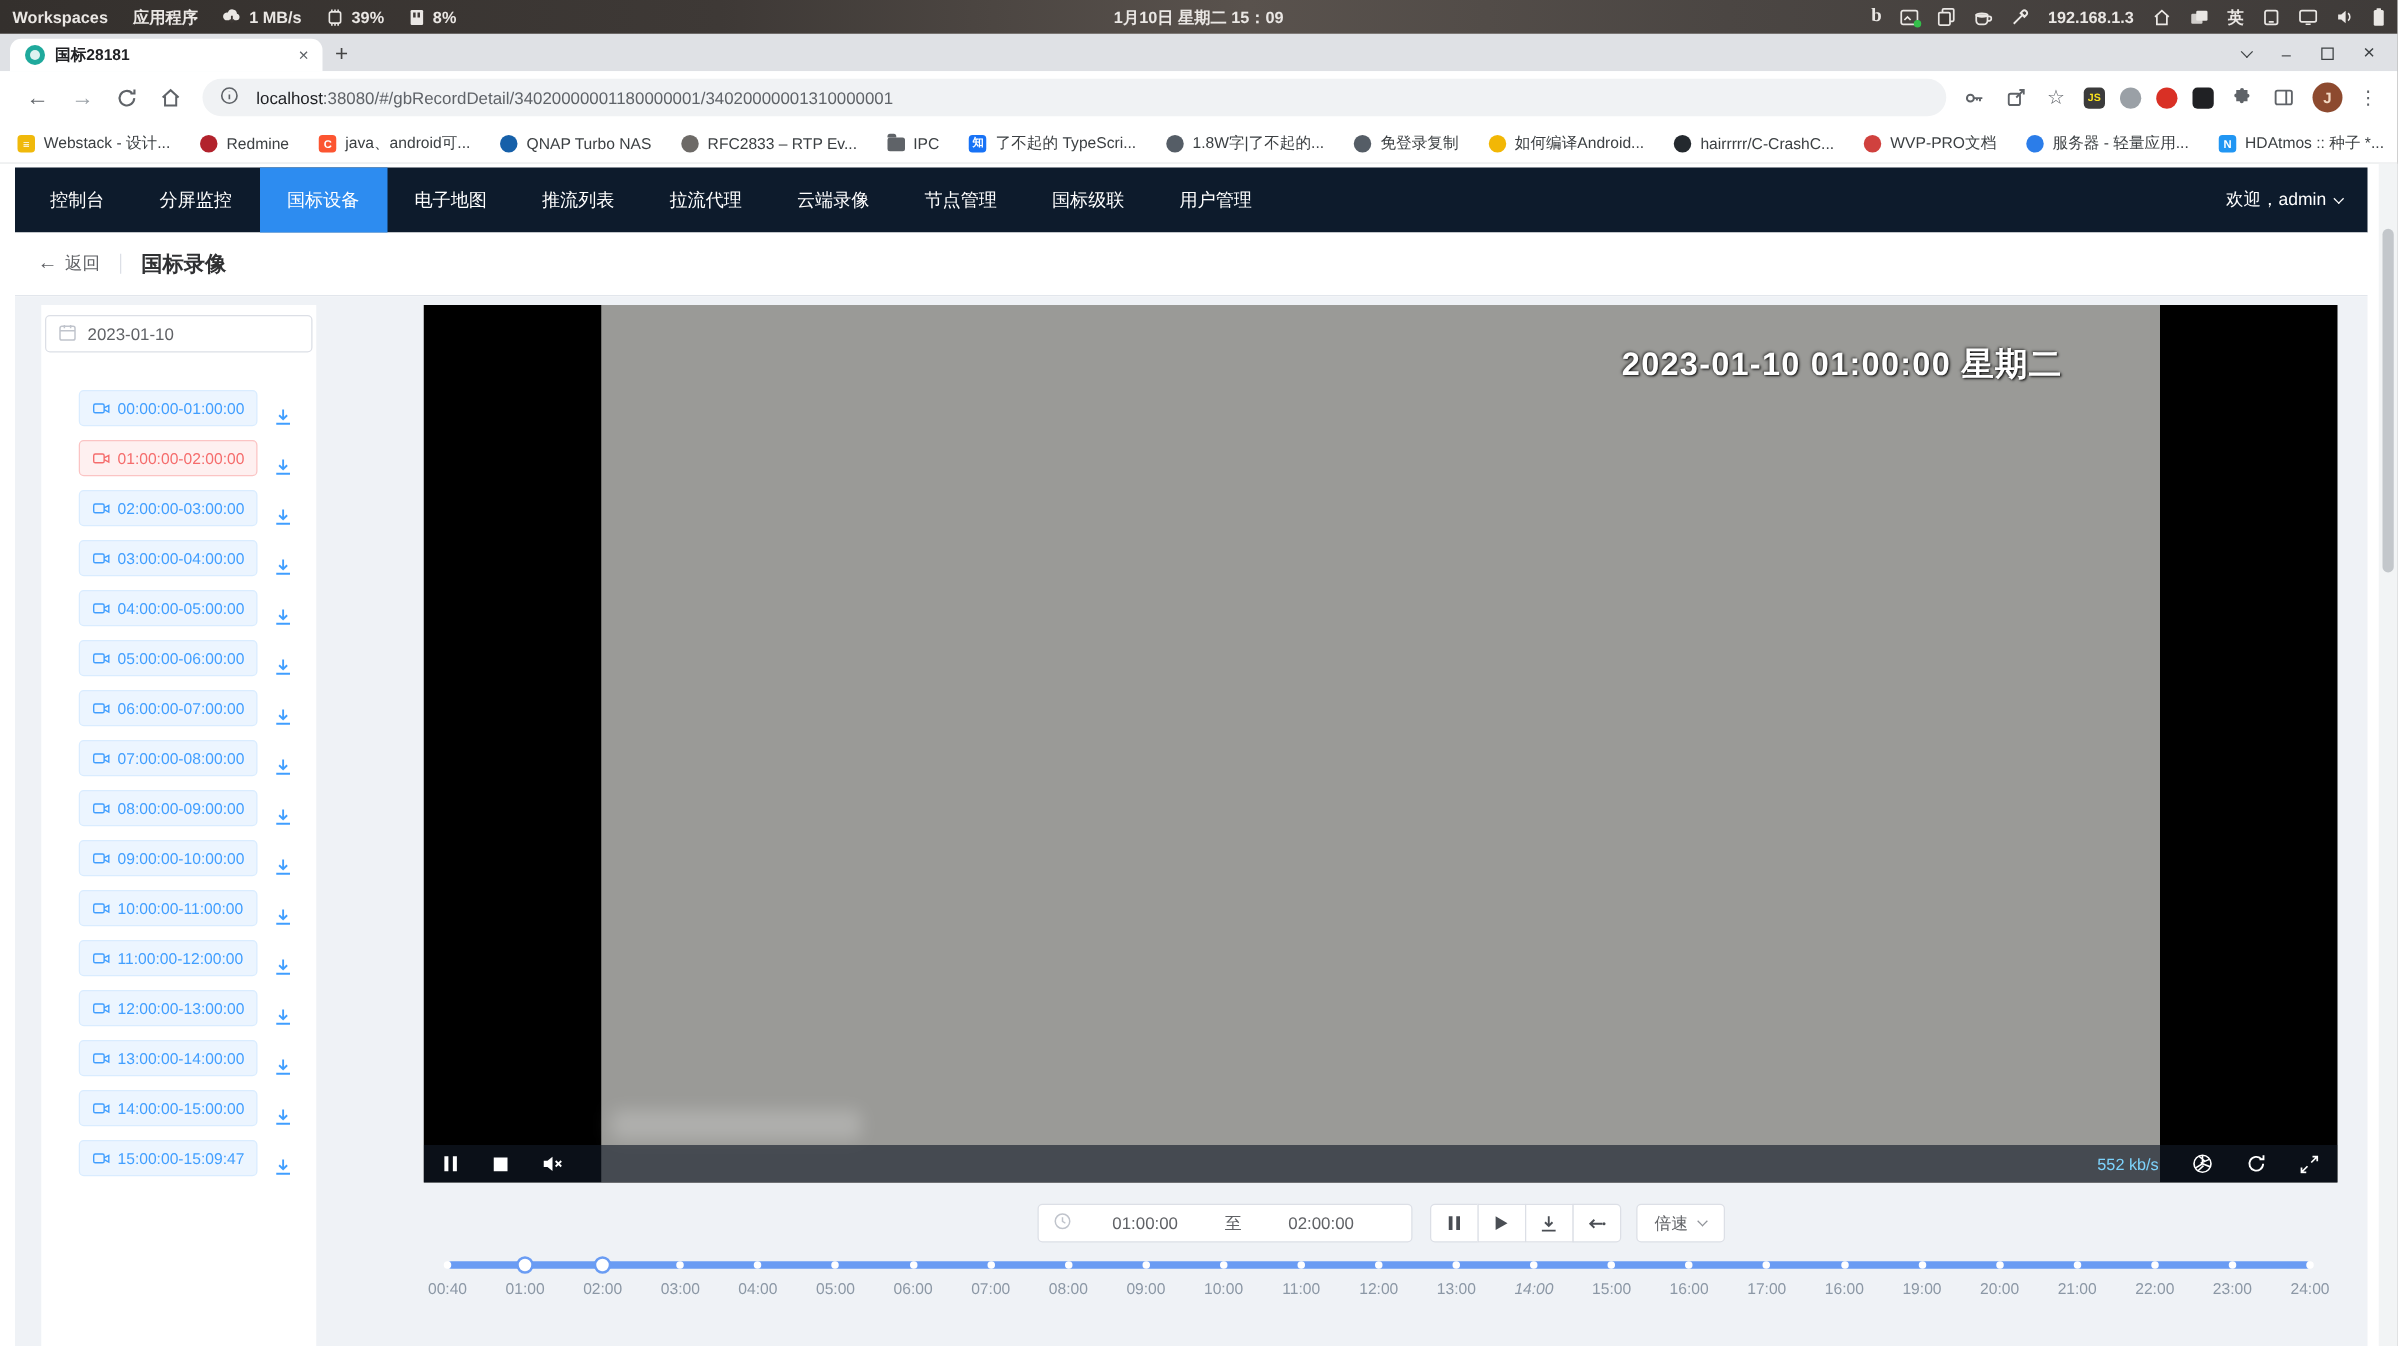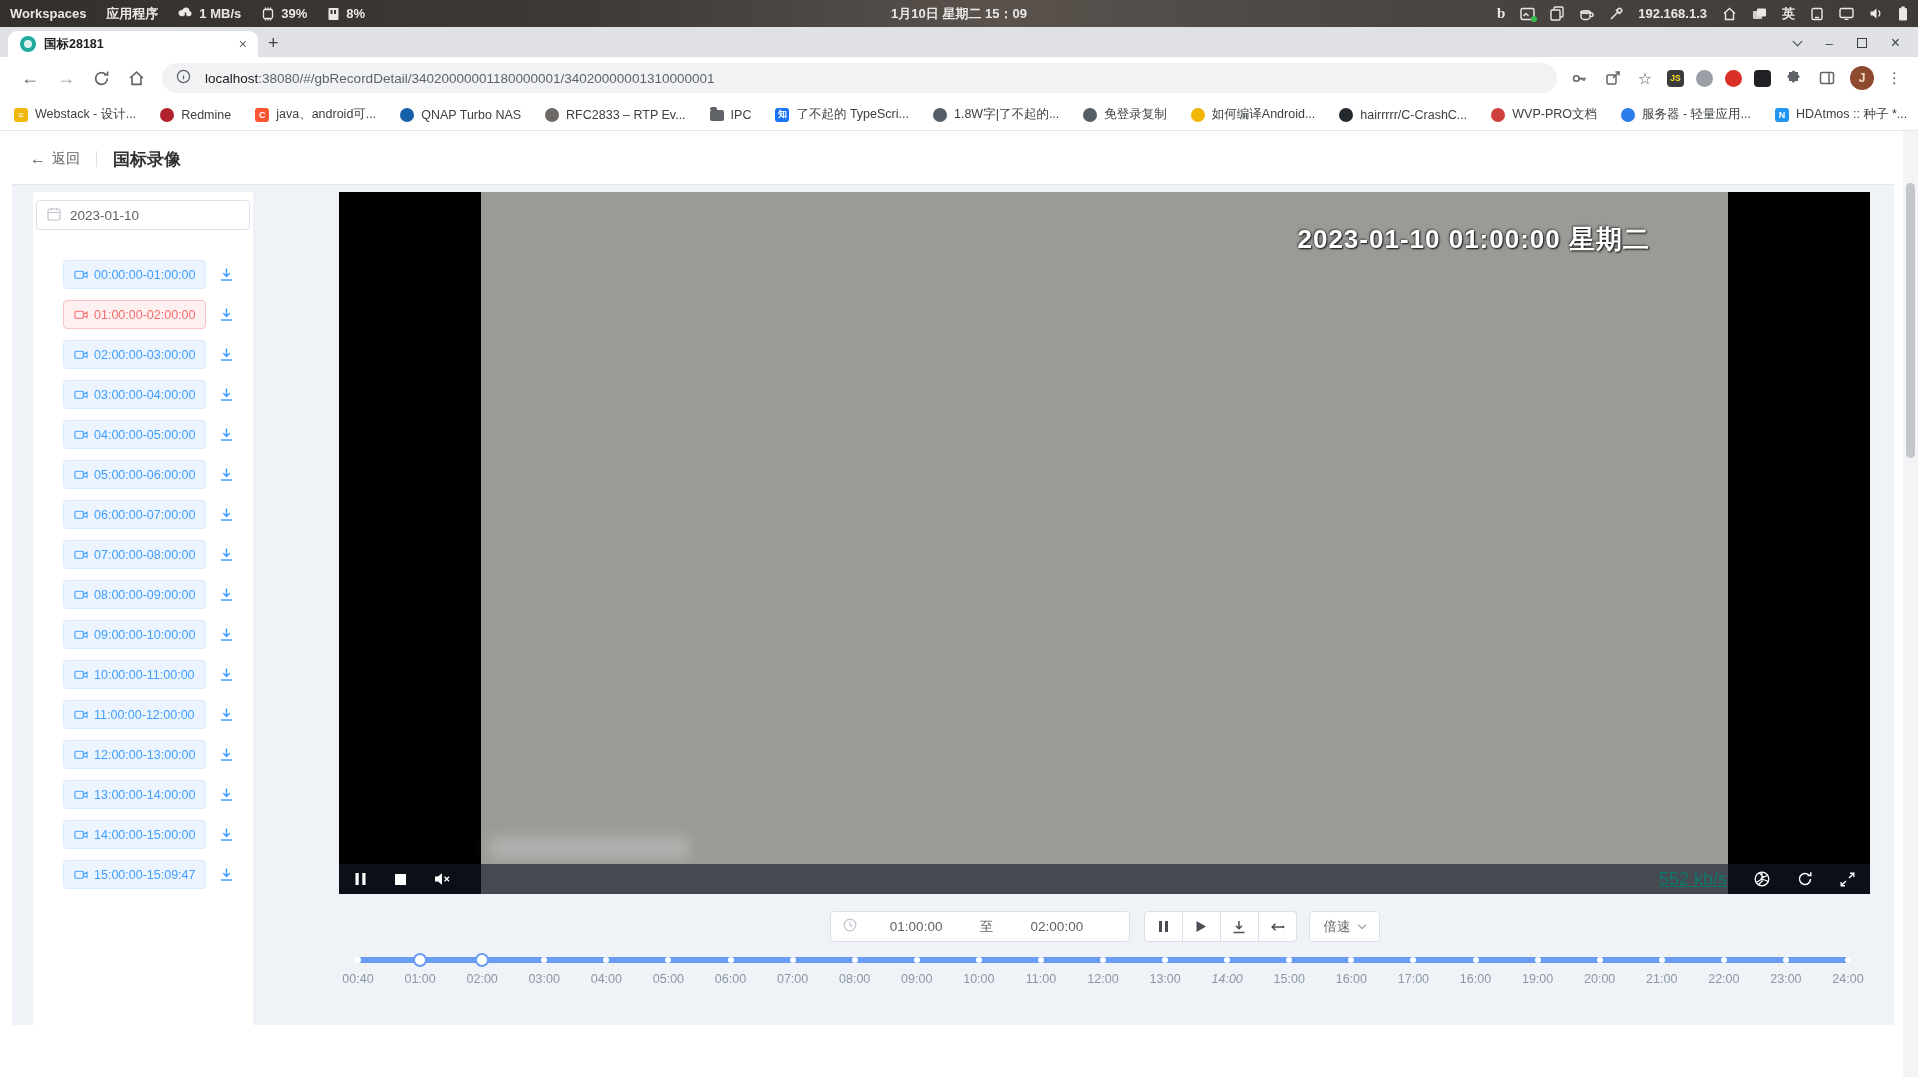--- a/index.html
+++ b/index.html
@@ -74,21 +74,21 @@
   .back .arr { font-size:16px; }
   .sh-div { width:1px; height:16px; background:#dcdfe6; margin:0 16px; }
   .sh-title { font-size:17px; font-weight:700; color:#303133; }
 
   .content { display:flex; background:#eff2f6; height:840px; padding:7px 24px 0 21px; }
   .sidebar { width:220px; background:#fff; flex-shrink:0; height:100%; }
   .date-input { margin:8px 3px 0; height:30px; border:1px solid #dcdfe6; border-radius:4px;
     display:flex; align-items:center; gap:9px; padding:0 10px; color:#606266; font-size:13.5px;
     background:#fff; cursor:pointer; }
   .seglist { margin-top:30px; }
-  .seg-row { display:flex; align-items:center; margin:0 0 11px 30px; }
+  .seg-row { display:flex; align-items:flex-end; margin:0 0 11px 30px; }
   .seg-btn { height:29px; display:inline-flex; align-items:center; gap:6px; padding:0 10px;
     border:1px solid #d9ecff; background:#ecf5ff; color:#409eff; border-radius:4px;
     font-size:12.5px; cursor:pointer; white-space:nowrap; }
   .seg-btn.active { background:#fef0f0; border-color:#fbc4c4; color:#f56c6c; }
   .seg-dl { margin-left:13px; color:#409eff; cursor:pointer; display:flex; }
 
   .main { flex:1; margin-left:86px; position:relative; }
   .player { height:702px; background:#000; position:relative; overflow:hidden; }
   .vframe { position:absolute; top:0; bottom:0; left:142px; right:142px;
     background:
@@ -97,21 +97,21 @@
       linear-gradient(to right,#2a2b28 0%,#77787 3 7%,#a3a3a0 28%,#b2b2af 52%,#8f918b 72%,#565b53 88%,#2e322d 97%,#1a1c1a 100%);
     background-color:#9a9a97; }
   .osd { position:absolute; top:30px; right:220px; color:#fff; font-size:26px; font-weight:700;
     letter-spacing:1px; text-shadow:1px 1px 2px rgba(0,0,0,.95), -1px -1px 2px rgba(0,0,0,.5); z-index:2;}
   .blurmark { position:absolute; left:150px; bottom:34px; width:200px; height:24px;
     background:rgba(255,255,255,.22); filter:blur(7px); border-radius:6px; z-index:2; }
   .pbar { position:absolute; left:0; right:0; bottom:0; height:30px; z-index:3;
     background:rgba(18,26,38,.62); display:flex; align-items:center; padding:0 15px; }
   .pbar .ic { display:flex; align-items:center; margin-right:27px; cursor:pointer; }
   .pbar .right { margin-left:auto; display:flex; align-items:center; gap:27px; }
-  .bitrate { color:#0f766e; font-size:18px;text-decoration:underline; }
+  .bitrate { color:#7dd3fc; font-size:13px; }
 
   .ctrlrow { margin-top:17px; display:flex; justify-content:center; align-items:center; }
   .timerange { width:300px; height:31px; background:#fff; border:1px solid #dcdfe6; border-radius:4px;
     display:flex; align-items:center; padding:0 12px; color:#606266; font-size:13.5px; }
   .timerange .t { flex:1; text-align:center; color:#606266; }
   .timerange .zhi { color:#606266; padding:0 4px; }
   .btngroup { display:flex; margin-left:14px; }
   .ctl-btn { width:39px; height:31px; background:#fff; border:1px solid #dcdfe6; margin-left:-1px;
     display:flex; align-items:center; justify-content:center; color:#4a4e54; cursor:pointer; }
   .ctl-btn:first-child { border-radius:4px 0 0 4px; margin-left:0; }
@@ -368,20 +368,38 @@
       </span>
       <span class="bm">
         <span class="bm-icon square" style="background: rgb(33, 150, 243); color: rgb(255, 255, 255);">N</span>
         <span>HDAtmos :: 种子 *...</span>
       </span>
     </span>
 
 </div>
 
 <div class="app">
+  <div class="navbar">
+    <div id="nav-items" style="display:flex;align-items:stretch;">
+        <div class="nav-item">控制台</div>
+        <div class="nav-item">分屏监控</div>
+        <div class="nav-item active">国标设备</div>
+        <div class="nav-item">电子地图</div>
+        <div class="nav-item">推流列表</div>
+        <div class="nav-item">拉流代理</div>
+        <div class="nav-item">云端录像</div>
+        <div class="nav-item">节点管理</div>
+        <div class="nav-item">国标级联</div>
+        <div class="nav-item">用户管理</div>
+      </div>
+    <div class="welcome">
+      <span>欢迎，admin</span>
+      <span class="caret"></span>
+    </div>
+  </div>
 
   <div class="subheader">
     <span class="back">
       <span class="arr">←</span>
       <span>返回</span>
     </span>
     <span class="sh-div"></span>
     <span class="sh-title">国标录像</span>
   </div>
 

